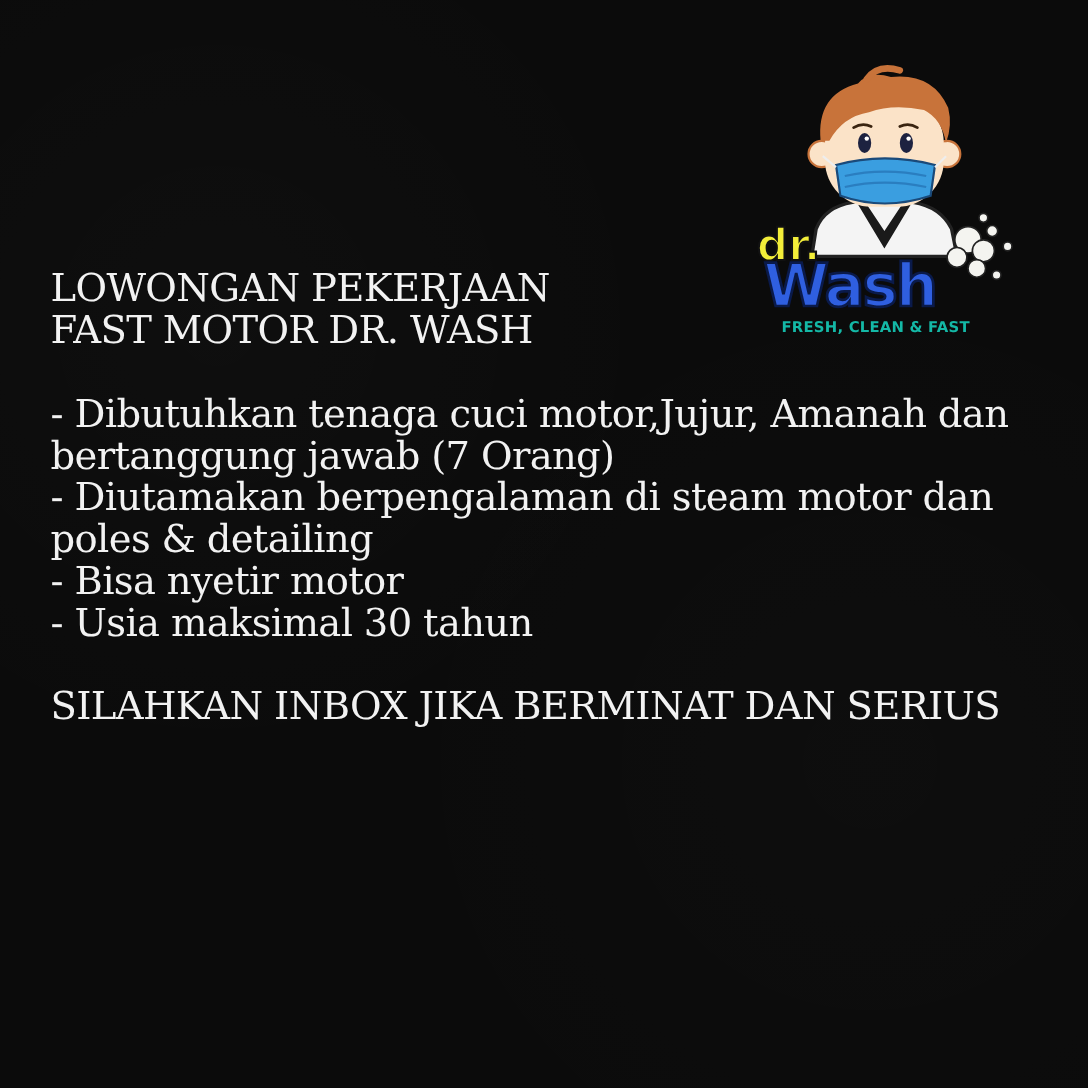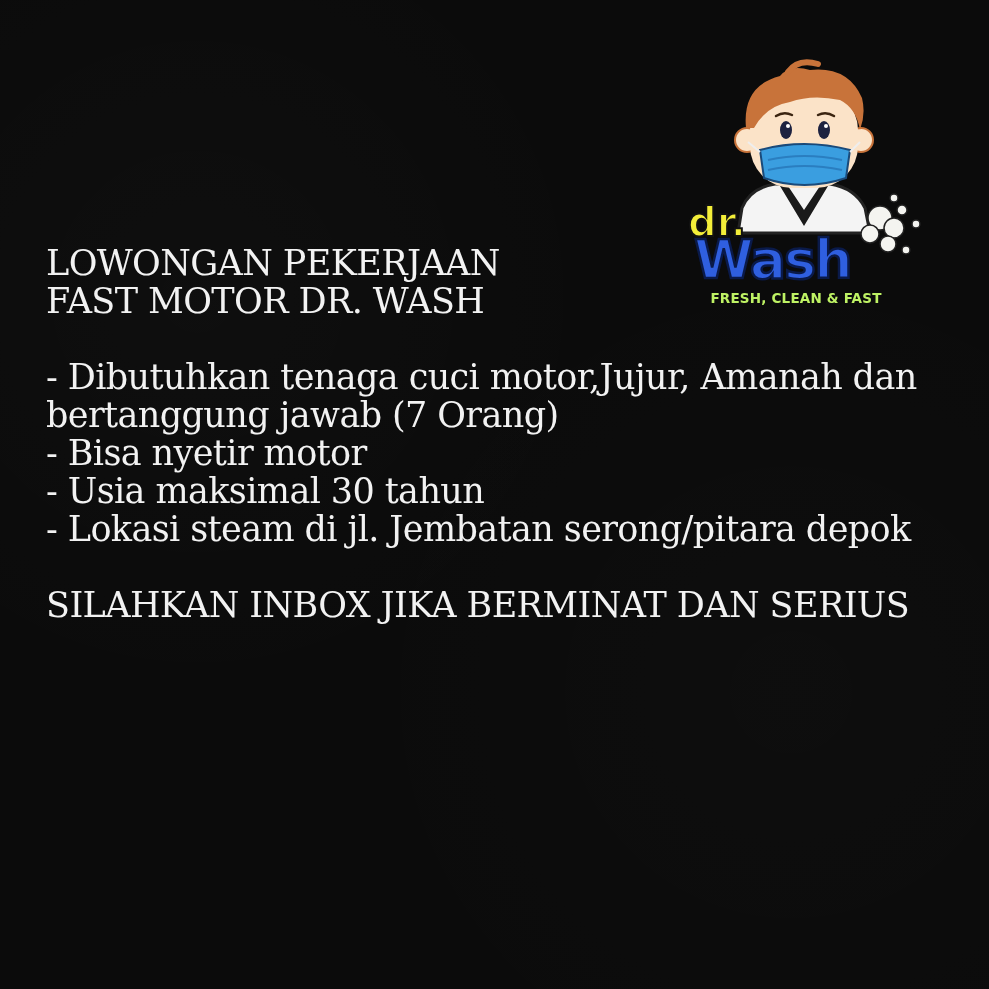--- a/index.html
+++ b/index.html
@@ -38,21 +38,21 @@
     }
     .tagline {
       position: absolute;
       left: 0;
       top: 232px;
       width: 232px;
       text-align: center;
       font-family: "DejaVu Sans", "Liberation Sans", sans-serif;
       font-weight: bold;
       font-size: 13.5px;
-      color: #bef264;
+      color: #14b8a6;
       letter-spacing: 0.2px;
     }
     .content {
       position: absolute;
       left: 46px;
       top: 244px;
       width: 930px;
       font-size: 35px;
       line-height: 38px;
       letter-spacing: -0.6px;
@@ -121,18 +121,18 @@
     <text x="14" y="220" font-family="DejaVu Sans, sans-serif" font-weight="bold" font-size="54" fill="#2f5fe0" stroke="#0a1a4a" stroke-width="2.5" letter-spacing="-2">Wash</text>
   </svg>
   <div class="tagline">FRESH, CLEAN &amp; FAST</div>
 </div>
 
 <div class="content">
   <span class="title-line">LOWONGAN PEKERJAAN</span>
   <span class="title-line">FAST MOTOR DR. WASH</span>
   <div class="spacer"></div>
   <span class="req">- Dibutuhkan tenaga cuci motor,Jujur, Amanah dan bertanggung jawab (7 Orang)</span>
+  <span class="req">- Diutamakan berpengalaman di steam motor dan poles &amp; detailing</span>
   <span class="req">- Bisa nyetir motor</span>
   <span class="req">- Usia maksimal 30 tahun</span>
-  <span class="req">- Lokasi steam di jl. Jembatan serong/pitara depok</span>
   <div class="spacer"></div>
   <span class="closing">SILAHKAN INBOX JIKA BERMINAT DAN SERIUS</span>
 </div>
 
 </body></html>

